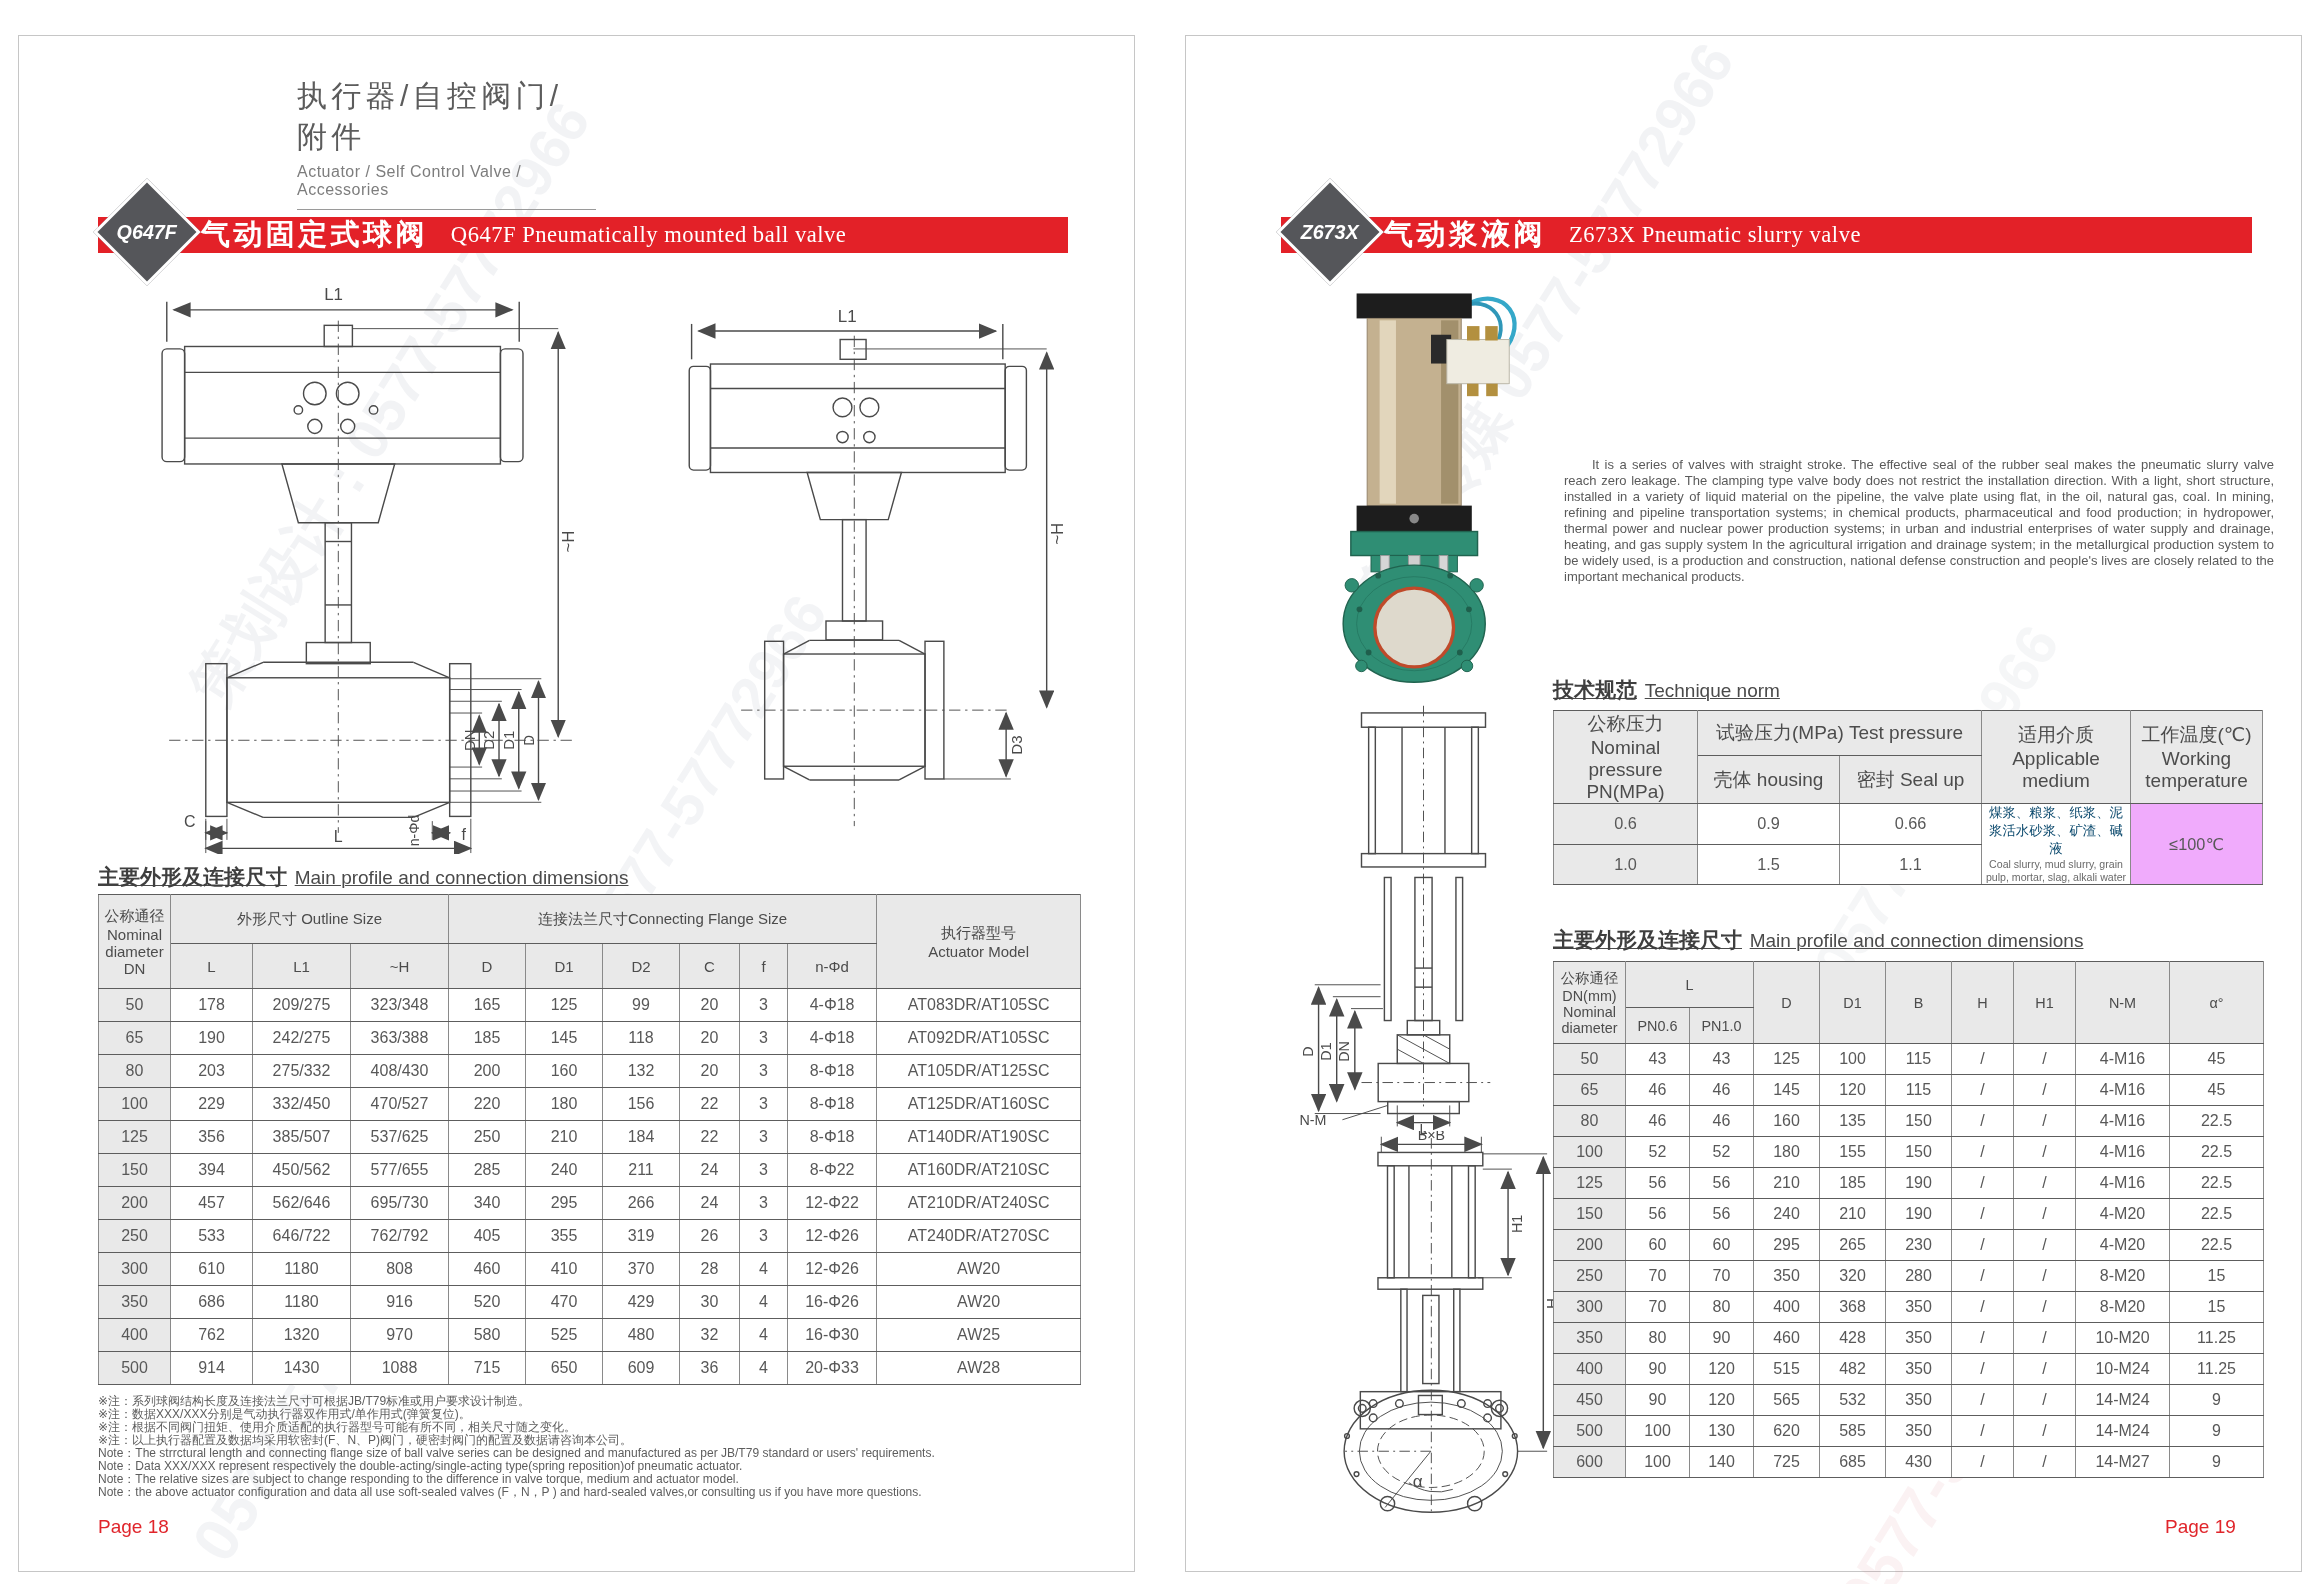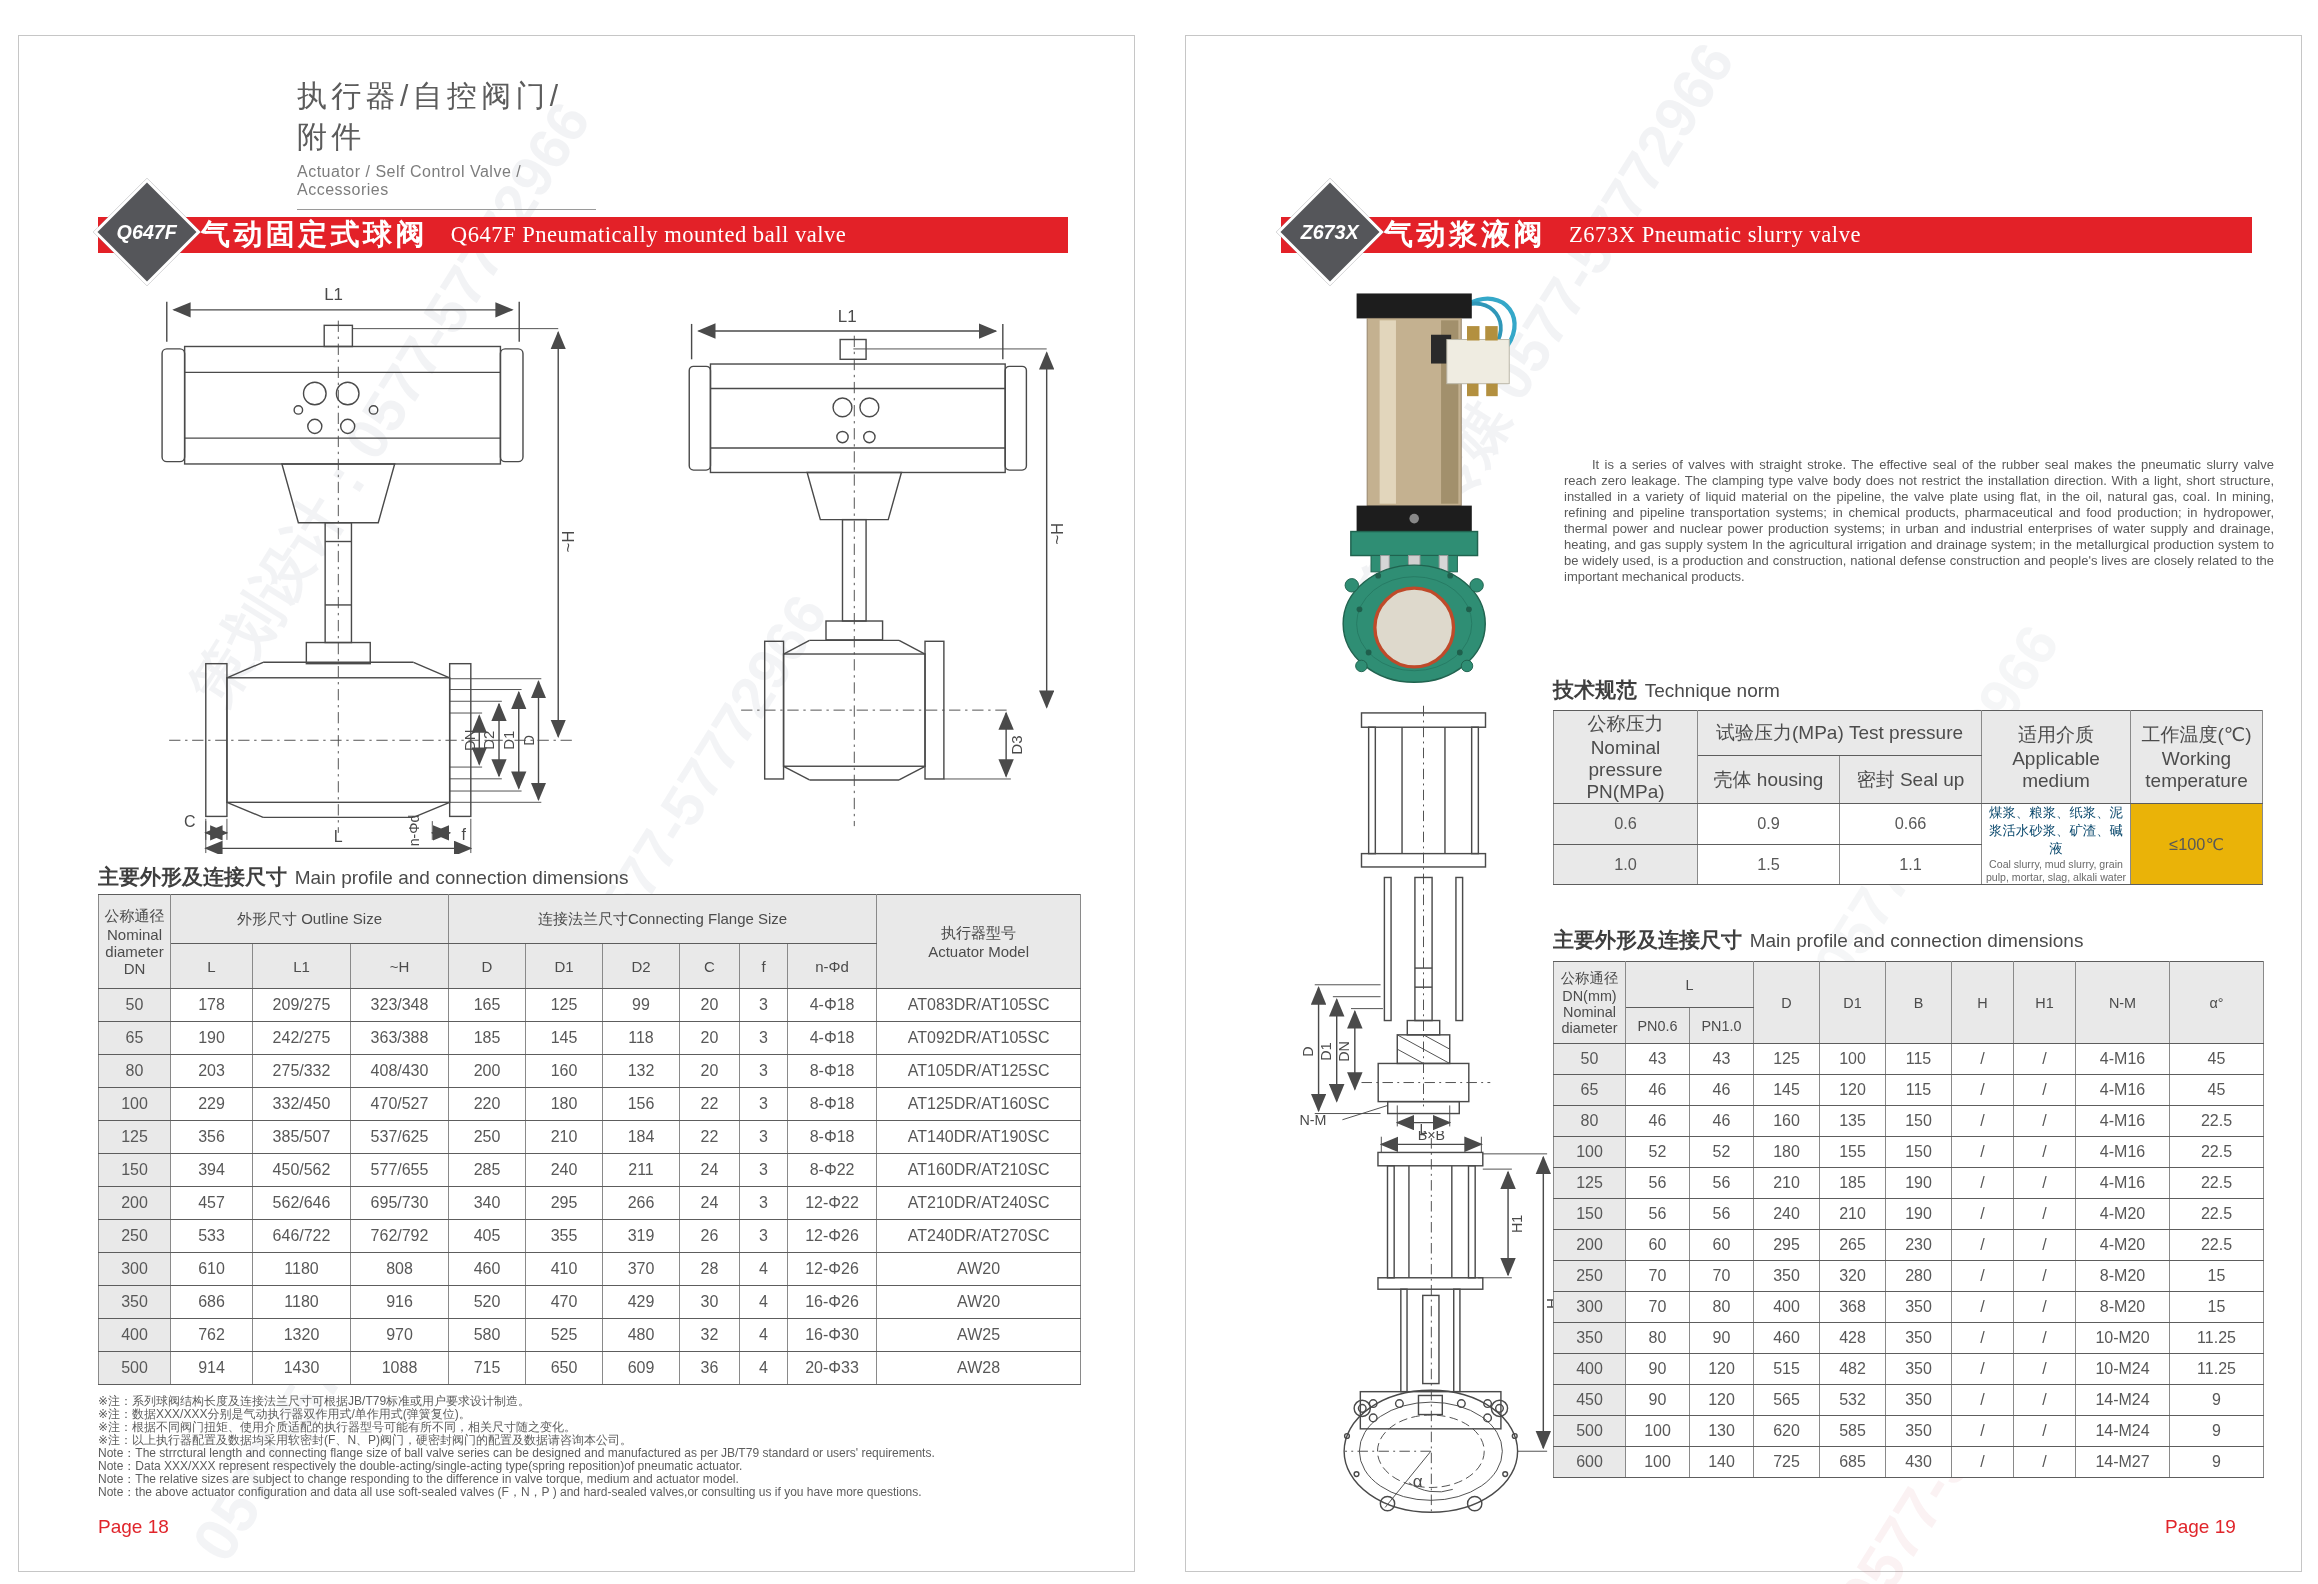--- a/index.html
+++ b/index.html
@@ -12,21 +12,21 @@
   .hdr-zh{font-size:30px;color:#5c5c5c;letter-spacing:4.3px;}
   .hdr-en{font-size:16px;color:#7d7d7d;margin-top:4.8px;letter-spacing:0.5px;}
   
   .banner{position:absolute;height:36px;background:#e32128;color:#fff;display:flex;align-items:center;z-index:2;}
   .banner .zh{font-size:29px;font-weight:700;letter-spacing:3.4px;margin-left:103px;white-space:nowrap;}
   .banner .en{font-size:22.6px;margin-left:23px;letter-spacing:0.5px;white-space:nowrap;font-family:Liberation Serif, serif;}
   .badge{position:absolute;width:76px;height:76px;background:#55565a;border:3.4px solid #fff;
          transform:rotate(45deg);display:flex;align-items:center;justify-content:center;box-sizing:border-box;z-index:3;}
   .badge span{transform:rotate(-45deg);color:#fff;font-size:19.7px;font-style:italic;font-weight:700;}
   
-  .sec-title{position:absolute;white-space:nowrap;z-index:2;}
+  .sec-title{position:absolute;white-space:nowrap;z-index:2;text-decoration:underline;}
   .sec-title .zh{font-size:21px;font-weight:700;color:#3f3f3f;}
   .sec-title .en{font-size:19px;color:#4a4a4a;margin-left:7.7px;}
   
   table.dim{border-collapse:collapse;table-layout:fixed;border:1.9px solid #565656;position:absolute;z-index:2;background:#fff;}
   table.dim th,table.dim td{border-left:1px solid #8a8a8a;border-right:1px solid #8a8a8a;
       border-top:1.9px solid #5d5d5d;border-bottom:1.9px solid #5d5d5d;
       text-align:center;vertical-align:middle;padding:0 1.9px;font-weight:400;color:#585858;overflow:hidden;}
   table.dim th{background:#e9e9e9;color:#4c4c4c;}
   table.dim tbody td:first-child{background:#e9e9e9;}
   .pre{white-space:pre-line;}
@@ -492,21 +492,21 @@
     </thead>
     <tbody>
       <tr>
         <td>0.6</td>
         <td>0.9</td>
         <td>0.66</td>
         <td rowspan="2" style="background:#fff;">
           <div class="med-zh">煤浆、粮浆、纸浆、泥浆活水砂浆、矿渣、碱液</div>
           <div class="med-en">Coal slurry, mud slurry, grain pulp, mortar, slag, alkali water</div>
         </td>
-        <td rowspan="2" style="background:#eab308;">≤100℃</td>
+        <td rowspan="2" style="background:#f0abfc;">≤100℃</td>
       </tr>
       <tr>
         <td>1.0</td>
         <td>1.5</td>
         <td>1.1</td>
       </tr>
     </tbody>
   </table>
 
   <svg style="left:1289px;top:701px;" width="269" height="434" viewBox="0 0 560 910">

